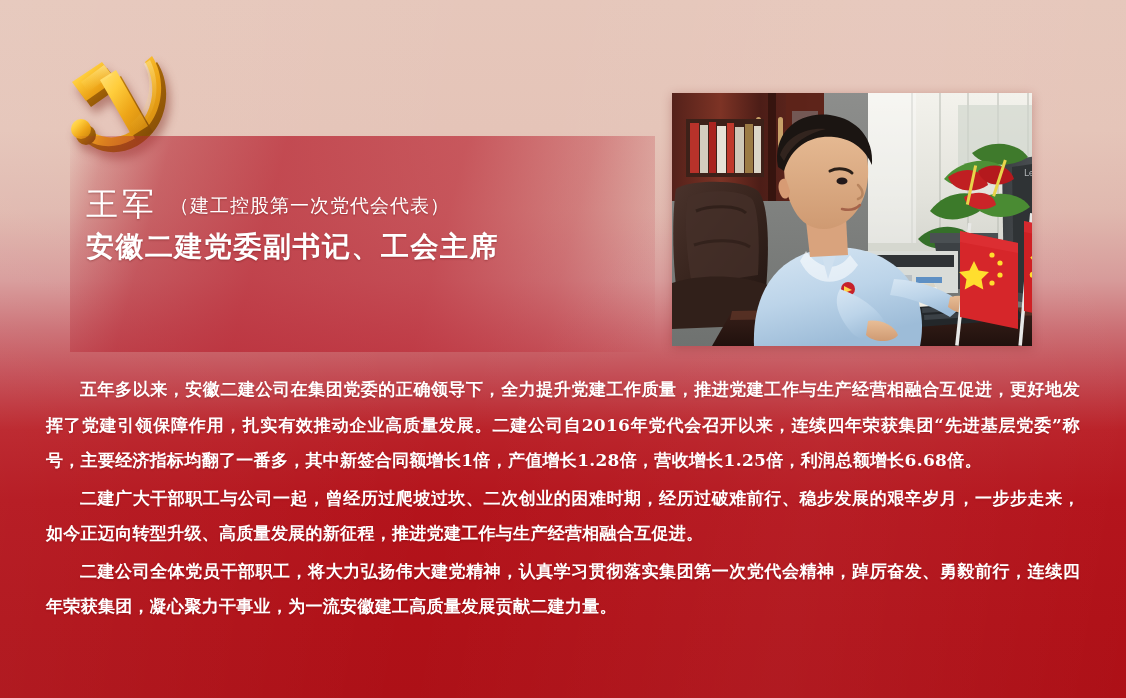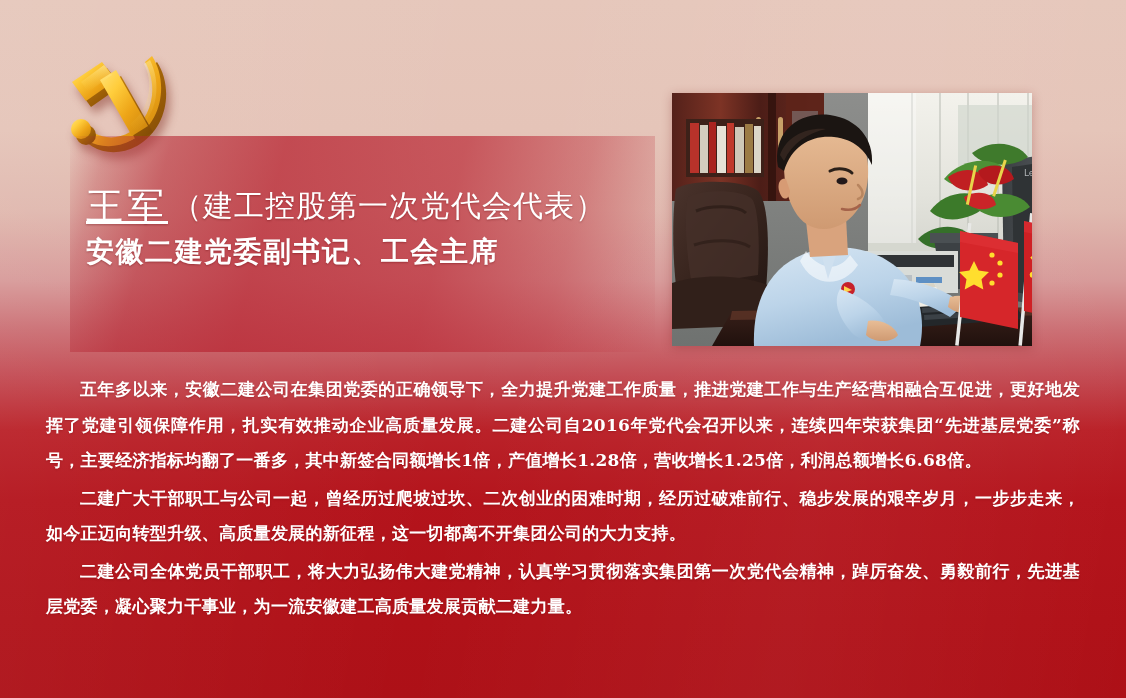--- a/index.html
+++ b/index.html
@@ -46,28 +46,27 @@
         rgba(194,64,74,0.00) 100%);
   }
   #name-panel-inner{
     position:absolute;left:16px;top:52px;width:560px;
   }
   .name-row{
     white-space:nowrap;color:#ffffff;line-height:1.0;
     text-shadow:0 1px 2px rgba(90,0,6,0.35);
   }
   #name-main{
-    font-size:37px;font-weight:400;letter-spacing:4px;
+    font-size:32px;font-weight:400;letter-spacing:4px;
     font-family:"DejaVu Sans","Liberation Sans",sans-serif;
-    text-decoration:underline;
   }
   #name-role{
-    font-size:30px;font-weight:400;letter-spacing:1px;
+    font-size:19px;font-weight:400;letter-spacing:1px;
     font-family:"DejaVu Sans","Liberation Sans",sans-serif;
-    vertical-align:3px;margin-left:4px;text-align:right;
+    vertical-align:3px;margin-left:12px;text-align:right;
   }
   #name-title{
     margin-top:13px;font-size:28px;font-weight:700;letter-spacing:1.5px;
     font-family:"DejaVu Sans","Liberation Sans",sans-serif;
   }
 
   
   #emblem{
     position:absolute;left:56px;top:38px;width:128px;height:120px;
   }
@@ -340,17 +339,17 @@
           </g>
         </g>
 
         <rect x="0" y="0" width="400" height="253" fill="none"></rect>
       </svg>
     </div>
   </div>
 
   <div id="article">
     <p>五年多以来，安徽二建公司在集团党委的正确领导下，全力提升党建工作质量，推进党建工作与生产经营相融合互促进，更好地发挥了党建引领保障作用，扎实有效推动企业高质量发展。二建公司自2016年党代会召开以来，连续四年荣获集团“先进基层党委”称号，主要经济指标均翻了一番多，其中新签合同额增长1倍，产值增长1.28倍，营收增长1.25倍，利润总额增长6.68倍。</p>
-    <p>二建广大干部职工与公司一起，曾经历过爬坡过坎、二次创业的困难时期，经历过破难前行、稳步发展的艰辛岁月，一步步走来，如今正迈向转型升级、高质量发展的新征程，这一切都离不开集团公司的大力支持。</p>
-    <p>二建公司全体党员干部职工，将大力弘扬伟大建党精神，认真学习贯彻落实集团第一次党代会精神，踔厉奋发、勇毅前行，先进基层党委，凝心聚力干事业，为一流安徽建工高质量发展贡献二建力量。</p>
+    <p>二建广大干部职工与公司一起，曾经历过爬坡过坎、二次创业的困难时期，经历过破难前行、稳步发展的艰辛岁月，一步步走来，如今正迈向转型升级、高质量发展的新征程，推进党建工作与生产经营相融合互促进。</p>
+    <p>二建公司全体党员干部职工，将大力弘扬伟大建党精神，认真学习贯彻落实集团第一次党代会精神，踔厉奋发、勇毅前行，连续四年荣获集团，凝心聚力干事业，为一流安徽建工高质量发展贡献二建力量。</p>
   </div>
 
 </div>
 
 </body></html>

